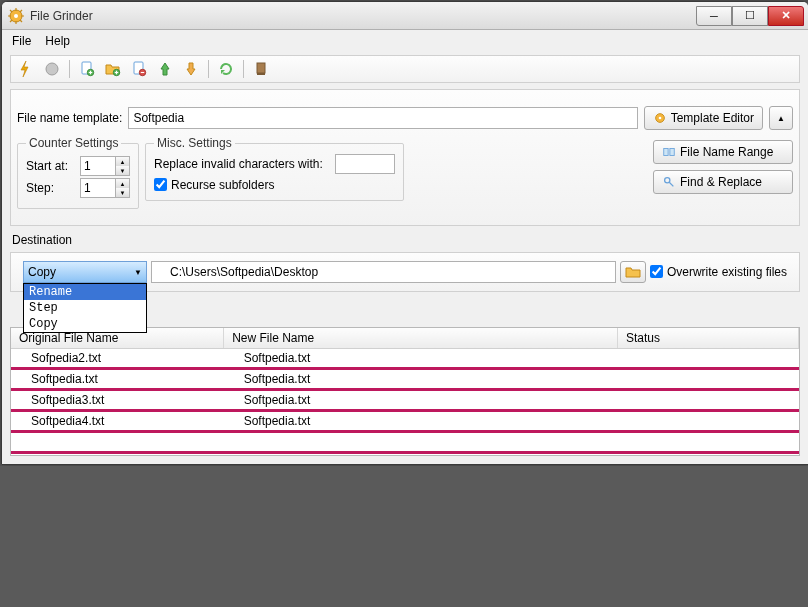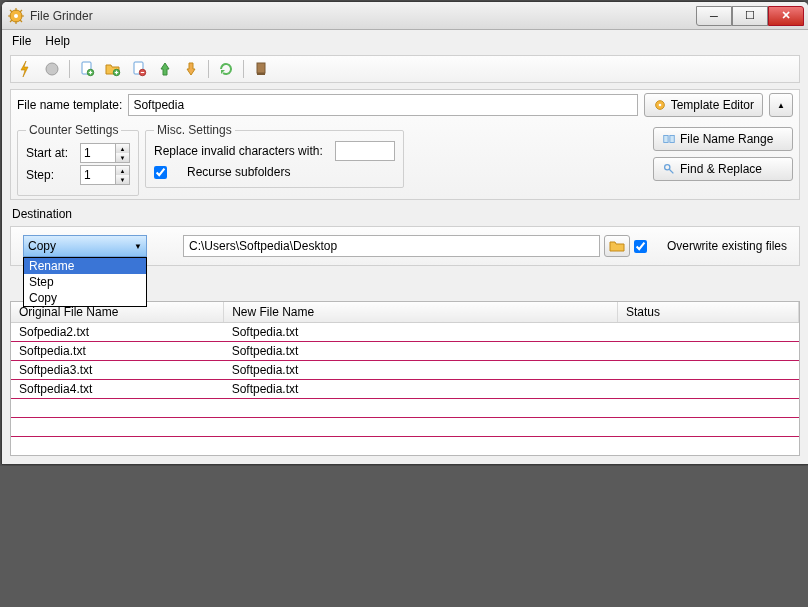--- a/index.html
+++ b/index.html
@@ -8,21 +8,21 @@
   .titlebar { height: 28px; background: linear-gradient(#f3f3f3,#dcdcdc); border-bottom: 1px solid #b0b0b0; display: flex; align-items: center; padding: 0 4px 0 6px; }
   .titlebar .app-icon svg { width: 16px; height: 16px; display:block; }
   .titlebar .title { margin-left: 6px; color: #333; flex: 1; }
   .winbtns { display: flex; gap: 0; }
   .winbtn { width: 36px; height: 20px; border: 1px solid #888; background: linear-gradient(#fafafa,#e0e0e0); display:flex; align-items:center; justify-content:center; font-family: Arial; font-size:11px; }
   .winbtn.close { background: linear-gradient(#e77,#c62b1e); color:#fff; border-color:#a12; font-weight:bold; border-radius:0 3px 0 0;}
   .winbtn.min { border-radius:0 0 0 3px;}
   .content { padding: 0; background:#f0f0f0; height: calc(100% - 28px); display:flex; flex-direction:column;}
   .menubar { padding: 4px 10px; display:flex; gap: 14px; }
   .menubar span { color:#000; }
-  .inner { margin:3px 8px; border:1px solid #d0d0d0; background: linear-gradient(#fdfdfd,#f2f2f2); padding: 3px 6px; }
+  .inner { margin:3px 8px; border:1px solid #d0d0d0; background: linear-gradient(#fdfdfd,#f2f2f2); padding: 16px 6px; }
   .inner.tb-wrap{padding:2px 4px;}
   .toolbar { display:flex; gap:4px; align-items:center; }
   .tbtn { width:22px; height:22px; display:flex; align-items:center; justify-content:center; }
   .tbtn svg { width:16px; height:16px; }
   .divider { width:1px; height:18px; background:#c0c0c0; margin:0 2px;}
   .sect1 { display:flex; align-items:center; gap:6px; }
   .sect1 input.tmpl { flex:1; height:22px; border:1px solid #b0b0b0; padding:0 4px; background:#fff; font: inherit;}
   .btn { height:24px; border:1px solid #a9a9a9; background:linear-gradient(#fefefe,#e6e6e6); border-radius:3px; padding:0 8px; display:flex; align-items:center; gap:4px; cursor:default; font: inherit;}
   .btn svg{width:14px;height:14px;}
   .smallbtn { width:24px; padding:0; justify-content:center;}
@@ -31,39 +31,39 @@
   legend { padding:0 3px; color:#333; }
   .numrow { display:flex; align-items:center; gap:6px; margin:2px 0;}
   .numrow label{width:48px;}
   .spin { width:50px; height:20px; border:1px solid #b0b0b0; background:#fff; display:flex;}
   .spin input{border:none;width:34px;padding:0 3px;font:inherit;outline:none;}
   .spin .spbtns{width:16px;display:flex;flex-direction:column;border-left:1px solid #b0b0b0;}
   .spin .spbtns div{flex:1;display:flex;align-items:center;justify-content:center;font-size:6px;background:linear-gradient(#fafafa,#ddd);}
   .miscfs { flex:0 0 auto;}
   .miscfs .charwrap{display:flex;align-items:center;gap:12px;margin-bottom:4px;}
   .miscfs input.char{width:60px;height:20px;border:1px solid #b0b0b0;background:#fff;font:inherit;padding:0 3px;}
-  .cbx{display:flex;align-items:flex-end;gap:20px;}
+  .cbx{display:flex;align-items:flex-start;gap:4px;}
   .cbx input{margin:0;}
   .rightbtns { margin-left:auto; display:flex; flex-direction:column; gap:6px; align-items:flex-end; padding-top:4px;}
   .rightbtns .btn{width:140px;justify-content:flex-start;}
   .destlabel { padding: 4px 8px 2px 10px;}
   .destrow { display:flex;align-items:center;gap:4px; padding:4px 8px;}
   .combo { position:relative; width:124px;}
   .combo-head { height:22px; border:1px solid #6fa0d8; background:linear-gradient(#d6ecff,#8bc2f5); display:flex;align-items:center;justify-content:space-between;padding:0 4px;font:inherit;}
   .combo-head span.arrow{font-size:8px;}
-  .combo-list { position:absolute; top:22px; left:0; width:124px; border:1px solid #000; background:#fff; z-index:10;}
+  .combo-list { position:absolute; top:22px; left:0; width:124px; border:1px solid #000; background:#fff; z-index:10;font-family:Liberation Mono, monospace;}
   .combo-list div { padding:1px 5px;}
   .combo-list div.sel{background:#3a75d6;color:#fff;}
-  .pathin { flex:1; height:22px; border:1px solid #b0b0b0; background:#fff; padding:0 5px; font:inherit;margin-left:32px;}
+  .pathin { flex:1; height:22px; border:1px solid #b0b0b0; background:#fff; padding:0 18px; font:inherit;}
   .folderbtn { width:26px; height:22px; border:1px solid #a9a9a9; background:linear-gradient(#fefefe,#e6e6e6); border-radius:3px; display:flex;align-items:center;justify-content:center;}
   .folderbtn svg{width:16px;height:16px;}
   .tablewrap { flex:1; margin:4px 8px 8px 8px; border:1px solid #b8b8b8; background:#fff; overflow:hidden; position:relative;}
   table { width:100%; border-collapse:collapse;}
   thead th { text-align:left; font-weight:normal; background:linear-gradient(#fdfdfd,#ececec); border-right:1px solid #d8d8d8; border-bottom:1px solid #d0d0d0; padding:3px 8px; position:sticky; top:0;}
-  tbody td { padding:2px 8px; border-bottom:1px solid #be185d;}
+  tbody td { padding:2px 20px; border-bottom:3px solid #be185d;}
   .col-orig{width:27%;} .col-new{width:50%;} .col-status{width:23%;}
   .spacer { height:28px; }
 </style>
 </head>
 <body>
 
 <div class="window">
   <div class="titlebar">
     <span class="app-icon">
       <svg viewBox="0 0 16 16">

